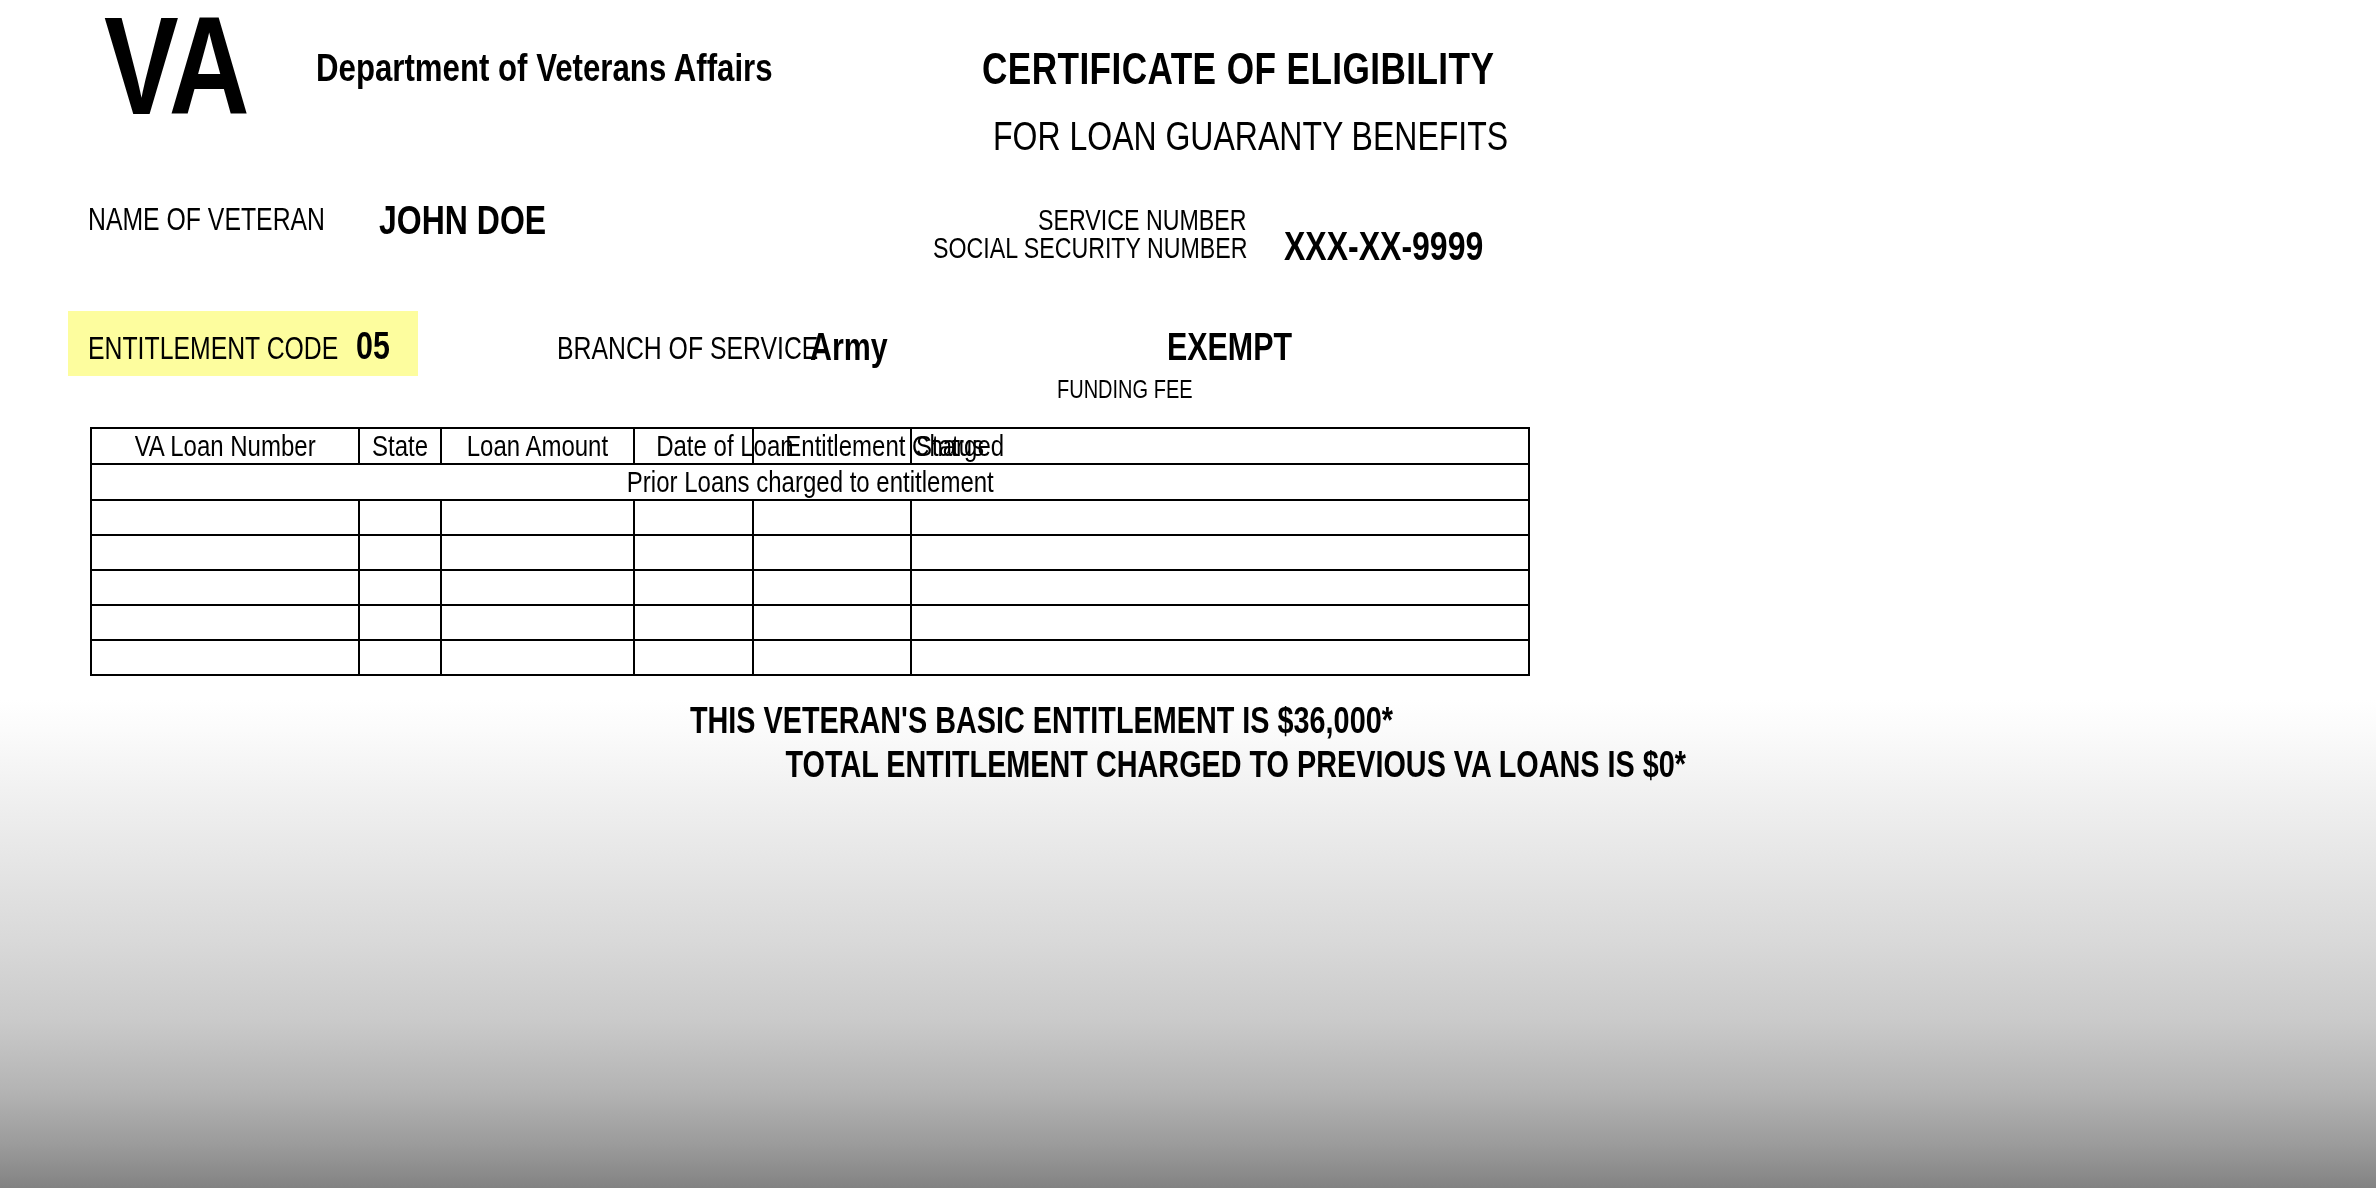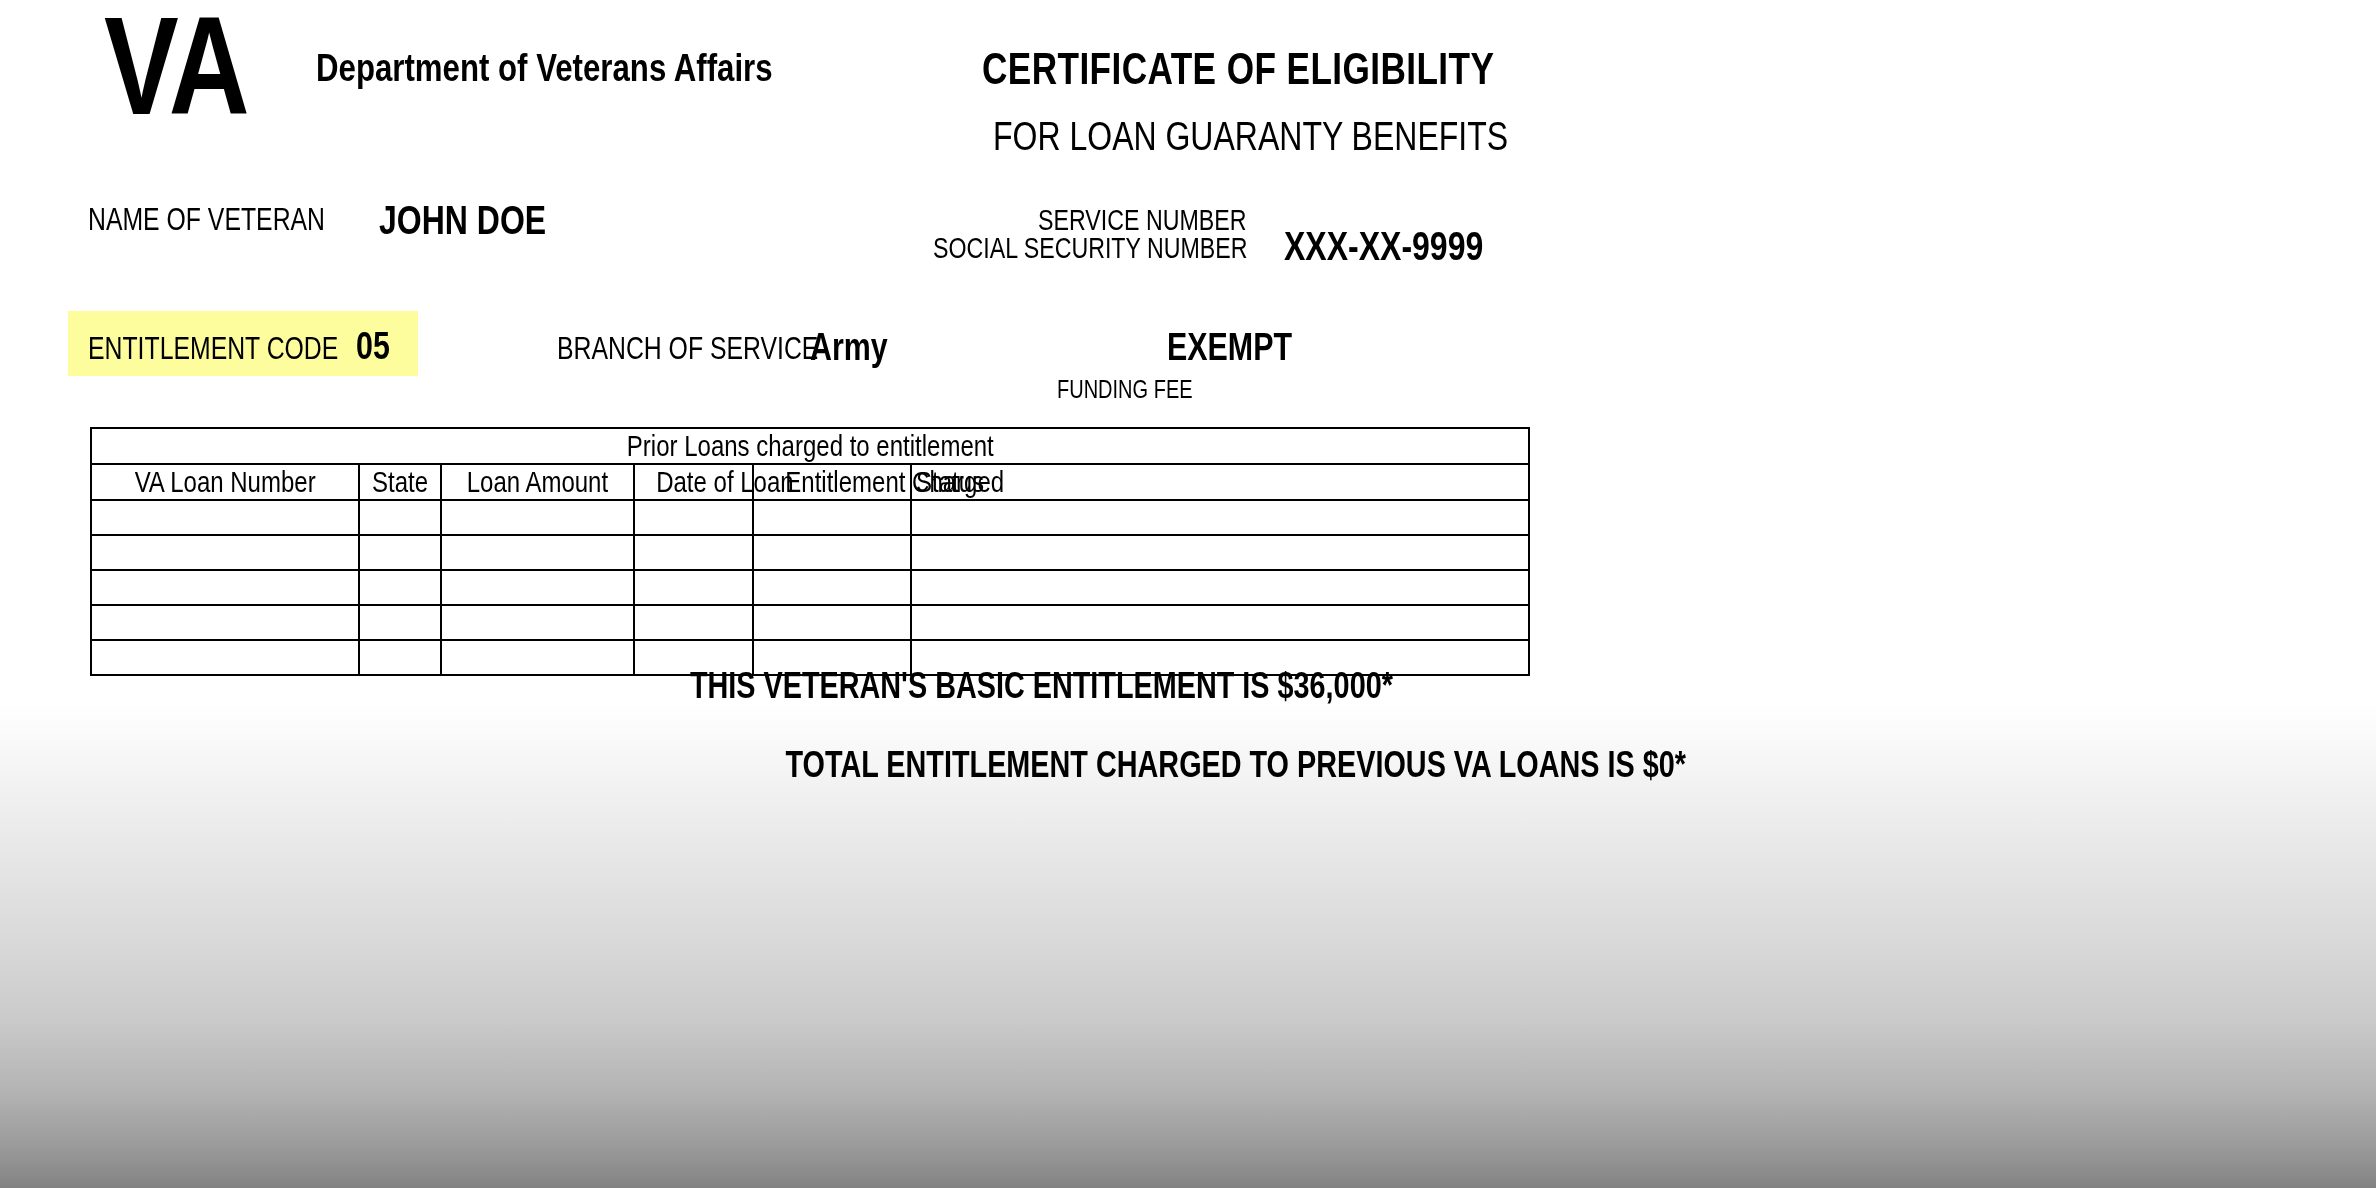--- a/index.html
+++ b/index.html
@@ -232,21 +232,21 @@
   col.c-state  { width: 82px;  }
   col.c-amount { width: 193px; }
   col.c-date   { width: 119px; }
   col.c-ent    { width: 158px; }
   col.c-status { width: 618px; }
 
   
   #foot1 {
     position: absolute;
     left: 0;
-    top: 665px;
+    top: 700px;
     width: 2082px;
     text-align: center;
     font-size: 36px;
     font-weight: bold;
   }
   #foot2 {
     position: absolute;
     left: 0;
     top: 744px;
     width: 2376px;
@@ -299,30 +299,30 @@
       <colgroup>
         <col class="c-loan">
           <col class="c-state">
           <col class="c-amount">
         <col class="c-date">
           <col class="c-ent">
           <col class="c-status">
       </colgroup>
       <tbody>
         <tr>
-          <td class="t-title" colspan="6"><span class="cond-c">Prior Loans charged to entitlement</span></td>
-        </tr>
-        <tr>
           <td class="t-head"><span class="cond-c">VA Loan Number</span></td>
           <td class="t-head"><span class="cond-c">State</span></td>
           <td class="t-head"><span class="cond-c">Loan Amount</span></td>
           <td class="t-head"><span class="cond-c">Date of Loan</span></td>
           <td class="t-head"><span class="cond-c">Entitlement Charged</span></td>
           <td class="t-head left"><span class="cond">Status</span></td>
         </tr>
+        <tr>
+          <td class="t-title" colspan="6"><span class="cond-c">Prior Loans charged to entitlement</span></td>
+        </tr>
 
         <tr>
           <td class="t-cell"></td>
           <td class="t-cell"></td>
           <td class="t-cell"></td>
           <td class="t-cell"></td>
           <td class="t-cell"></td>
           <td class="t-cell"></td>
         </tr>
         <tr>

